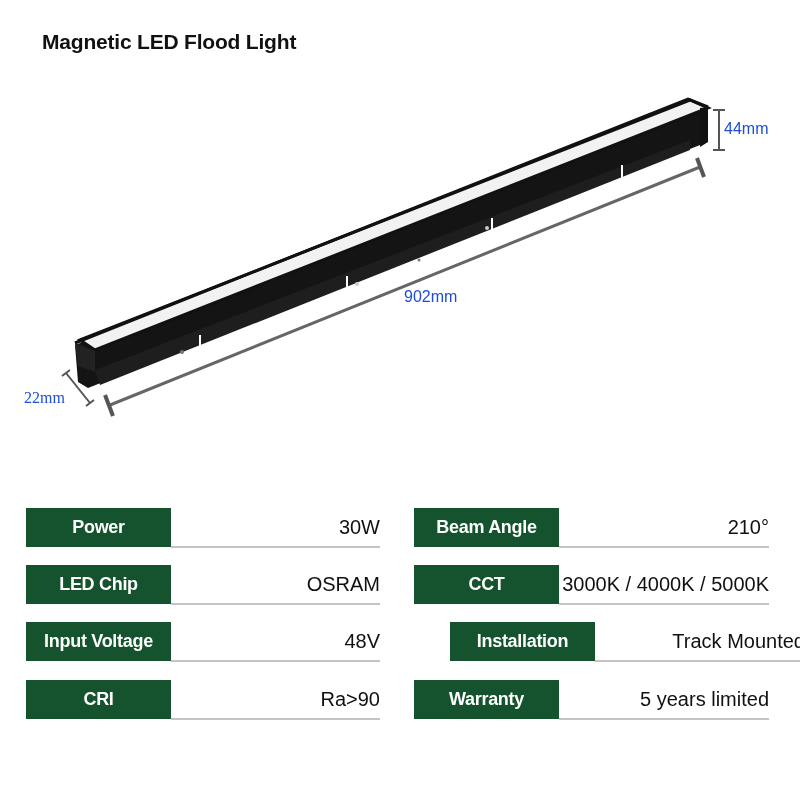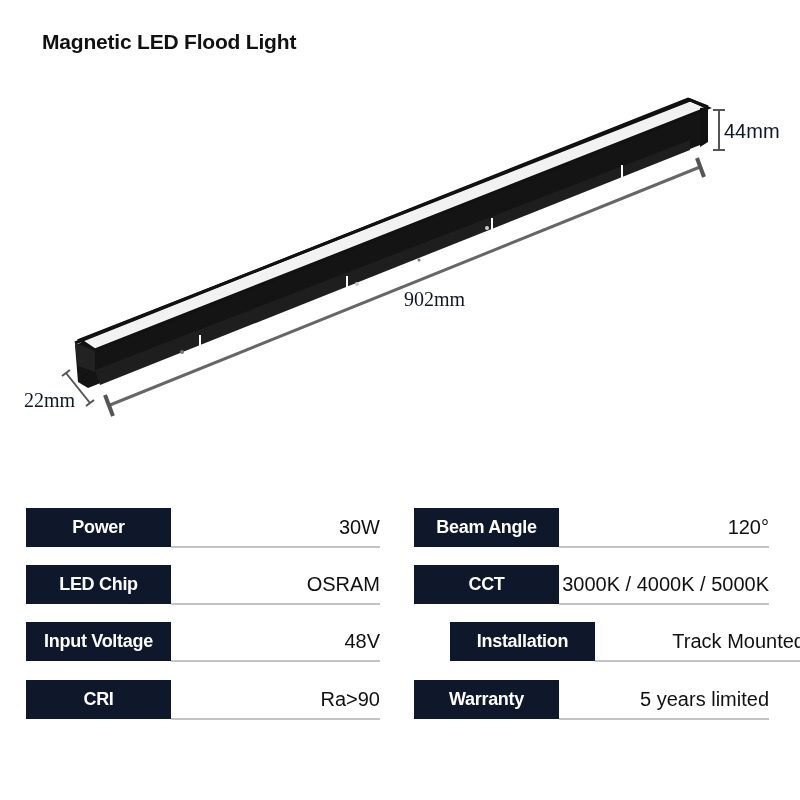--- a/index.html
+++ b/index.html
@@ -1,21 +1,21 @@
 <!DOCTYPE html>
 <html><head>
 <meta charset="utf-8">
 <style>
   html, body { margin: 0; padding: 0; background: #ffffff; }
   body { width: 800px; height: 800px; position: relative; overflow: hidden; font-family: "Liberation Sans", "DejaVu Sans", sans-serif; color: #111; }
   .title { position: absolute; left: 25px; top: 30px; font-size: 21px; font-weight: bold; letter-spacing: -0.2px; color: #111; margin-left: 17px; }
   .product { position: absolute; left: 0; top: 0; width: 800px; height: 460px; }
-  .dim-label { position: absolute; font-size: 20px; color: #0f172a; }
+  .dim-label { position: absolute; font-size: 16px; color: #1d4ed8; }
   .spec-row { position: absolute; height: 40px; }
-  .spec-label { position: absolute; left: 0; top: 0; width: 145px; height: 39px; background: #0f172a; color: #ffffff; font-weight: bold; font-size: 18px; display: flex; align-items: center; justify-content: center; letter-spacing: -0.3px; }
+  .spec-label { position: absolute; left: 0; top: 0; width: 145px; height: 39px; background: #14532d; color: #ffffff; font-weight: bold; font-size: 18px; display: flex; align-items: center; justify-content: center; letter-spacing: -0.3px; }
   .spec-value { position: absolute; right: 0; top: 0; height: 39px; display: flex; align-items: center; font-size: 20px; color: #111; white-space: nowrap; }
   .spec-line { position: absolute; left: 145px; right: 0; bottom: 0; height: 2px; background: #c4c4c4; }
 </style>
 </head>
 <body>
 
 <div class="title">Magnetic LED Flood Light</div>
 
 <div class="product">
   <svg width="800" height="460" viewBox="0 0 800 460">
@@ -47,21 +47,21 @@
 
     <line x1="719" y1="110" x2="719" y2="150" stroke="#555" stroke-width="2"></line>
     <line x1="713" y1="110" x2="725" y2="110" stroke="#555" stroke-width="2"></line>
     <line x1="713" y1="150" x2="725" y2="150" stroke="#555" stroke-width="2"></line>
 
     <line x1="66" y1="373" x2="90" y2="403" stroke="#555" stroke-width="2"></line>
     <line x1="62" y1="376" x2="70" y2="370" stroke="#555" stroke-width="2"></line>
     <line x1="86" y1="406" x2="94" y2="400" stroke="#555" stroke-width="2"></line>
   </svg>
   <div class="dim-label" style="left:724px; top:120px;">44mm</div>
-  <div class="dim-label" style="left:404px; top:288px;font-family:Liberation Serif, serif;">902mm</div>
+  <div class="dim-label" style="left:404px; top:288px;">902mm</div>
   <div class="dim-label" style="left:24px; top:389px;font-family:Liberation Serif, serif;">22mm</div>
 </div>
 
 <div class="spec-row" style="left:26px; top:508px; width:354px;">
   <div class="spec-label">Power</div>
   <div class="spec-value">30W</div>
   <div class="spec-line"></div>
 </div>
 <div class="spec-row" style="left:26px; top:565px; width:354px;">
   <div class="spec-label">LED Chip</div>
@@ -74,21 +74,21 @@
   <div class="spec-line"></div>
 </div>
 <div class="spec-row" style="left:26px; top:680px; width:354px;">
   <div class="spec-label">CRI</div>
   <div class="spec-value">Ra&gt;90</div>
   <div class="spec-line"></div>
 </div>
 
 <div class="spec-row" style="left:414px; top:508px; width:355px;">
   <div class="spec-label">Beam Angle</div>
-  <div class="spec-value">120°</div>
+  <div class="spec-value">210°</div>
   <div class="spec-line"></div>
 </div>
 <div class="spec-row" style="left:414px; top:565px; width:355px;">
   <div class="spec-label">CCT</div>
   <div class="spec-value">3000K / 4000K / 5000K</div>
   <div class="spec-line"></div>
 </div>
 <div class="spec-row" style="left:414px; top:622px; width:355px;margin-left:36px;">
   <div class="spec-label">Installation</div>
   <div class="spec-value">Track Mounted</div>

